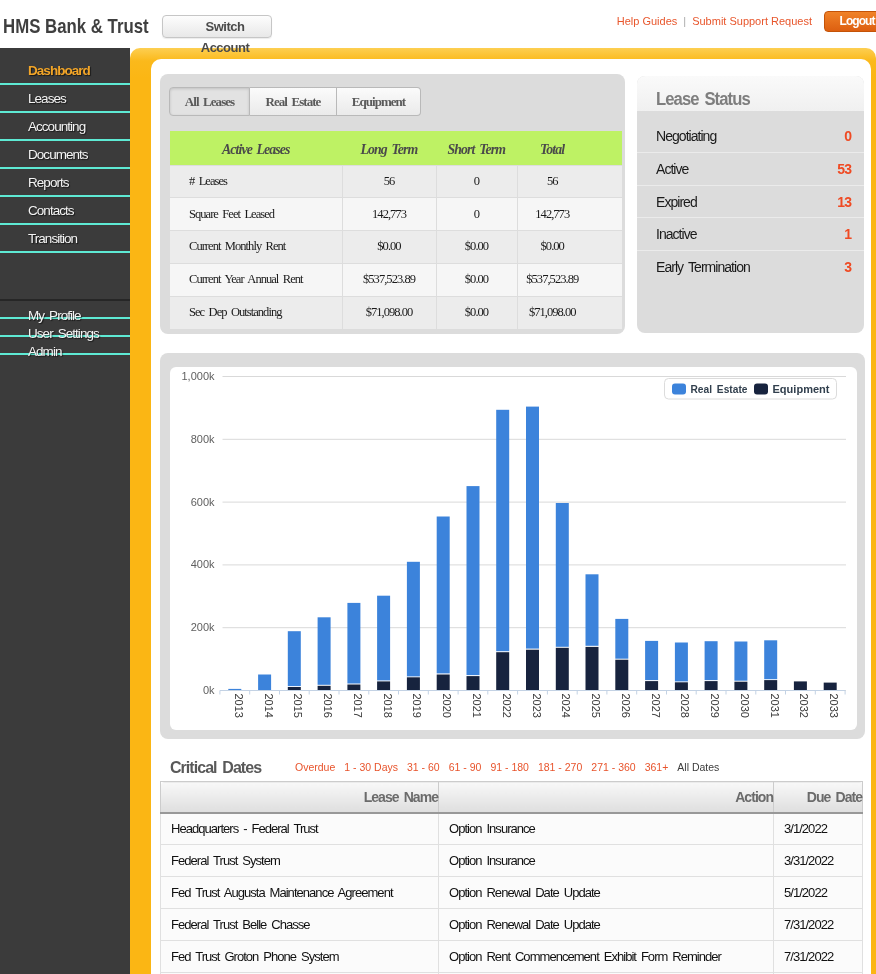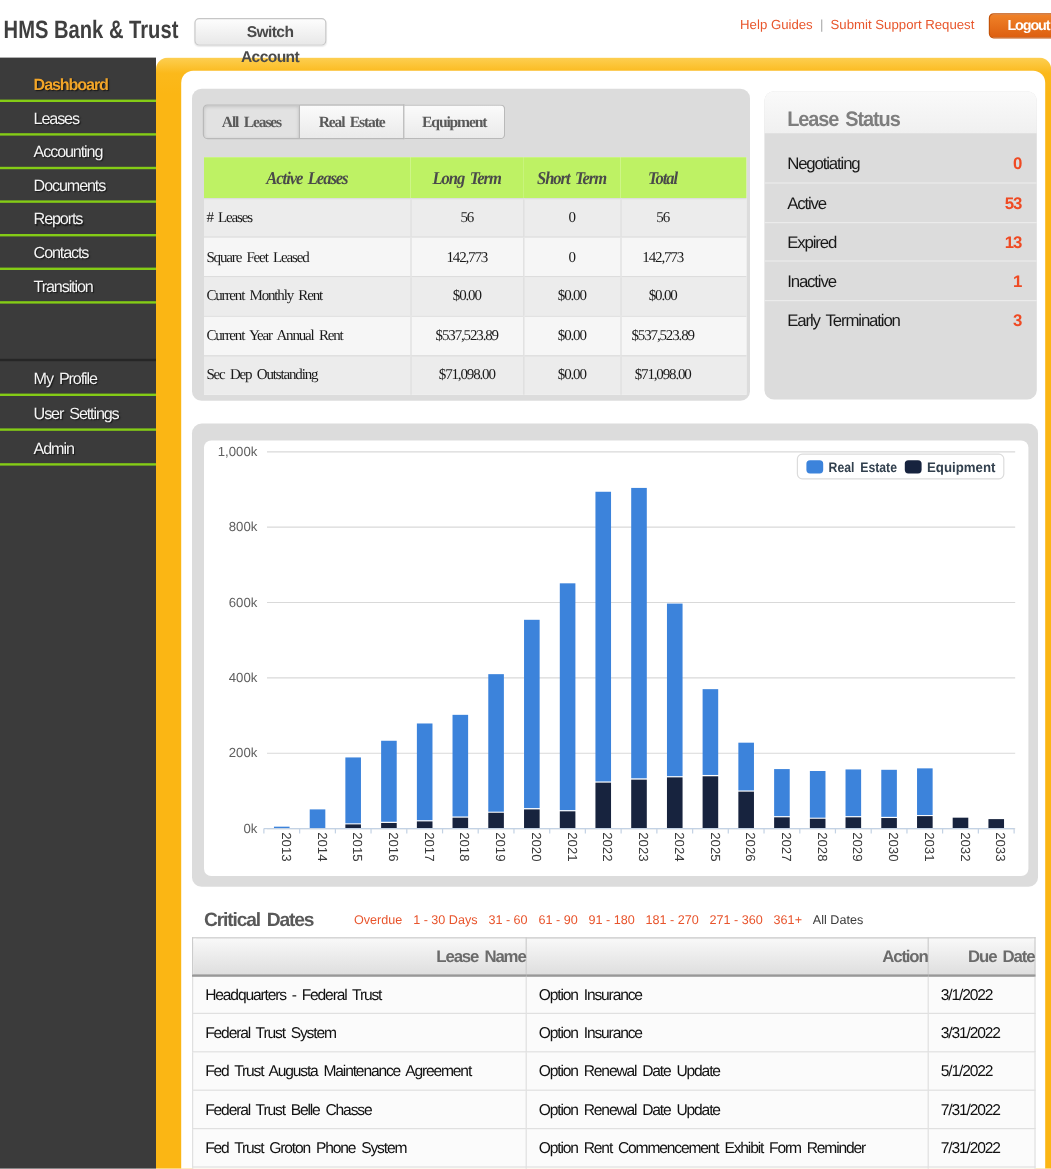--- a/index.html
+++ b/index.html
@@ -3,39 +3,39 @@
 * { margin:0; padding:0; box-sizing:border-box; }
 body { width:876px; height:974px; font-family:"Liberation Sans",sans-serif; background:#fff; overflow:hidden; position:relative; letter-spacing:-0.06em; word-spacing:0.14em; }
 .hdr { position:absolute; left:0; top:0; width:876px; height:48px; background:#fff; }
 .logo { position:absolute; left:3px; top:14px; font-size:21px; font-weight:bold; color:#3f3f3f; transform:scaleX(.8); transform-origin:0 0; white-space:nowrap; letter-spacing:normal; word-spacing:normal; }
 .switch { position:absolute; left:162px; top:15px; width:110px; height:23px; background:linear-gradient(#fdfdfd,#e8e8e8); border:1px solid #c6c6c6; border-radius:4px; font-size:13px; font-weight:bold; color:#4a4a4a; text-align:center; line-height:21px; box-shadow:0 1px 1px rgba(0,0,0,.08); letter-spacing:-.5px;padding-left:16px; }
 .hlinks { position:absolute; top:14.5px; right:64px; font-size:11px; color:#e8562c; white-space:nowrap; letter-spacing:normal; word-spacing:normal; }
 .hlinks .sep { color:#aaa; padding:0 6px; }
 .logout { position:absolute; left:824px; top:11px; width:66px; height:21px; background:linear-gradient(#f08228,#dd5f10); border:1px solid #c45308; border-radius:4px; color:#fff; font-size:12px; font-weight:bold; text-align:center; line-height:19px; }
 .sidebar { position:absolute; left:0; top:48px; width:130px; height:926px; background:#3b3b3b; }
 .menu1 { padding-top:8.5px; }
-.mi { height:28px; line-height:28px; padding-left:28px; font-size:13.5px; color:#f4f4f4; border-bottom:2px solid #84cc16; text-shadow:1px 1px 1px rgba(0,0,0,.6); }
+.mi { height:28px; line-height:28px; padding-left:28px; font-size:13.5px; color:#f4f4f4; border-bottom:2px solid #5eead4; text-shadow:1px 1px 1px rgba(0,0,0,.6); }
 .mi.on { color:#f2a528; font-weight:bold; }
 .menu2 { margin-top:46px; border-top:2px solid #262626; }
-.menu2 .mi { height:29px; line-height:29px; }
+.menu2 .mi { height:18px; line-height:29px; }
 .main { position:absolute; left:130px; top:48px; width:746px; height:926px; background:linear-gradient(180deg,#fdcf52 0px,#fbb91b 13px,#fbb614 30px); border-radius:10px 10px 0 0; }
 .content { position:absolute; left:151px; top:59px; width:720px; height:915px; background:#fff; border-radius:10px 10px 0 0; }
 .card { position:absolute; background:#dcdcdc; border-radius:8px; }
 #cardA { left:160px; top:74px; width:465px; height:260px;font-family:Liberation Serif, serif; }
 .tabs { position:absolute; left:9px; top:12.5px; height:30px; }
 .tab { float:left; height:29.5px; line-height:28px; text-align:center; font-size:13px; font-weight:bold; color:#5a5a5a; background:linear-gradient(#fbfbfb,#eaeaea); border:1px solid #b9b9b9; border-left:none; }
 .tab.first { border-left:1px solid #b9b9b9; border-radius:4px 0 0 4px; }
 .tab.last { border-radius:0 4px 4px 0; }
 .tab.on { background:#e2e2e2; box-shadow:inset 0 1px 3px rgba(0,0,0,.15); }
 .atable { position:absolute; left:10px; top:57px; width:452px; border-collapse:collapse; background:#fff; font-size:12.5px; color:#1a1a1a; }
 .atable th { font-style:italic; font-size:15px; color:#4a4a4a; height:34px; font-weight:bold; background:#bef264; padding-top:4px; }
 .atable th i { font-style:italic; display:inline-block; transform:scaleX(.92); }
 .atable th:last-child, .atable td:last-child { padding-right:35px; }
 .atable td { height:32.8px; text-align:center; border-top:1px solid #ddd; border-left:1px solid #ddd; padding:0; }
-.atable td.lbl { text-align:left; padding-left:2px; border-left:none; }
+.atable td.lbl { text-align:left; padding-left:19px; border-left:none; }
 .atable tr.odd td { background:#ececec; }
 .atable tr.even td { background:#f6f6f6; }
 #leaseStatus { left:637px; top:76px; width:227px; height:257px; background:#dcdcdc; }
 .lsHead { height:35px; background:linear-gradient(#fafafa,#f0f0f0); border-radius:8px 8px 0 0; line-height:46px; padding-left:19px; font-size:17.5px; font-weight:bold; color:#7e7e7e; }
 .lsHead span { display:inline-block; transform:scaleX(.95); transform-origin:0 50%; }
 .lsRow { height:32.4px; line-height:32.4px; padding:0 13px 0 19px; font-size:14px; color:#1a1a1a; position:relative; }
 .lsRow span { position:absolute; right:13px; top:0; color:#ef4a23; font-weight:bold; }
 .lsRow + .lsRow { border-top:1px solid #ebebeb; }
 #chartCard { left:160px; top:353px; width:705px; height:386px; }
 .plot { position:absolute; left:9.5px; top:13.5px; width:687px; height:363px; background:#fff; border-radius:6px; }

